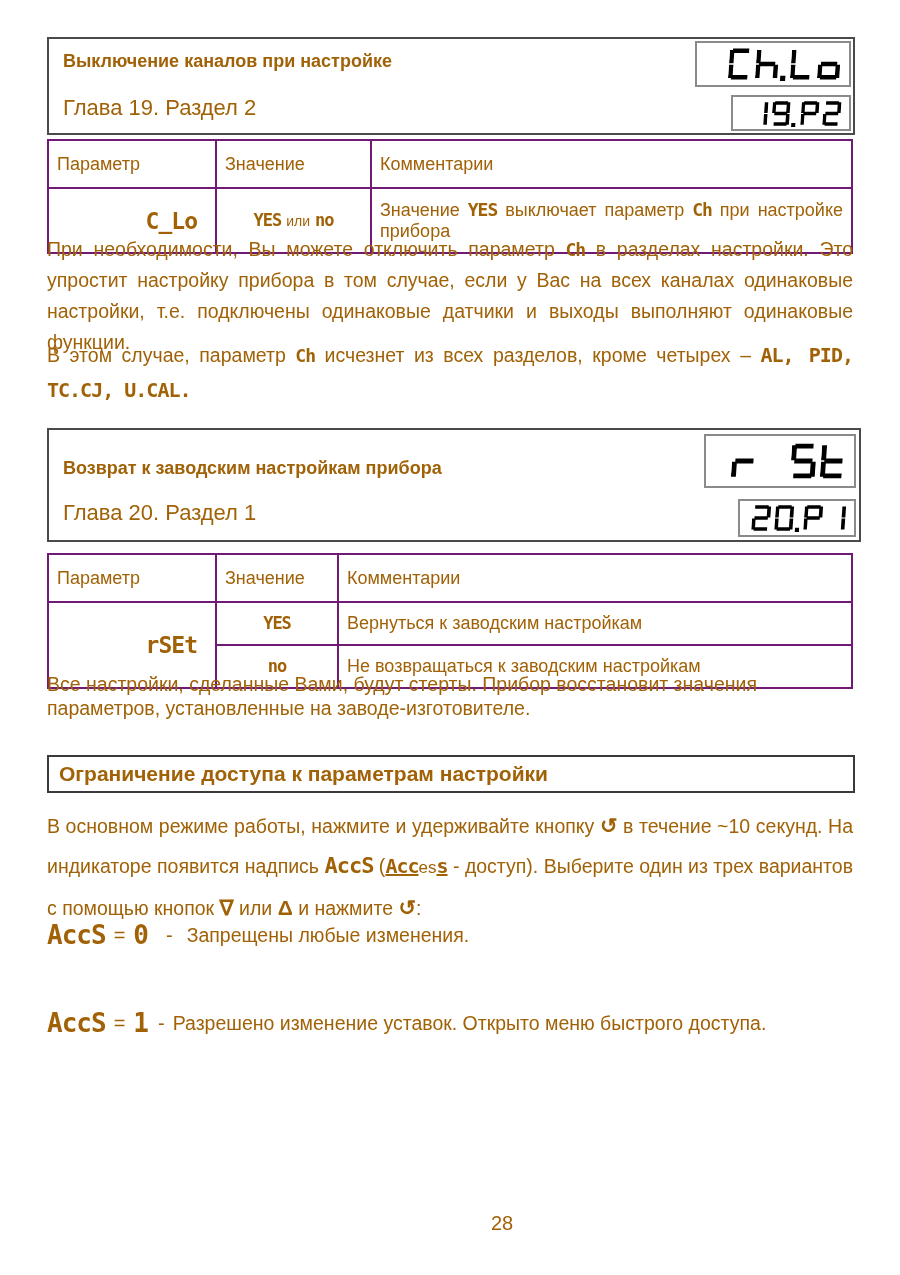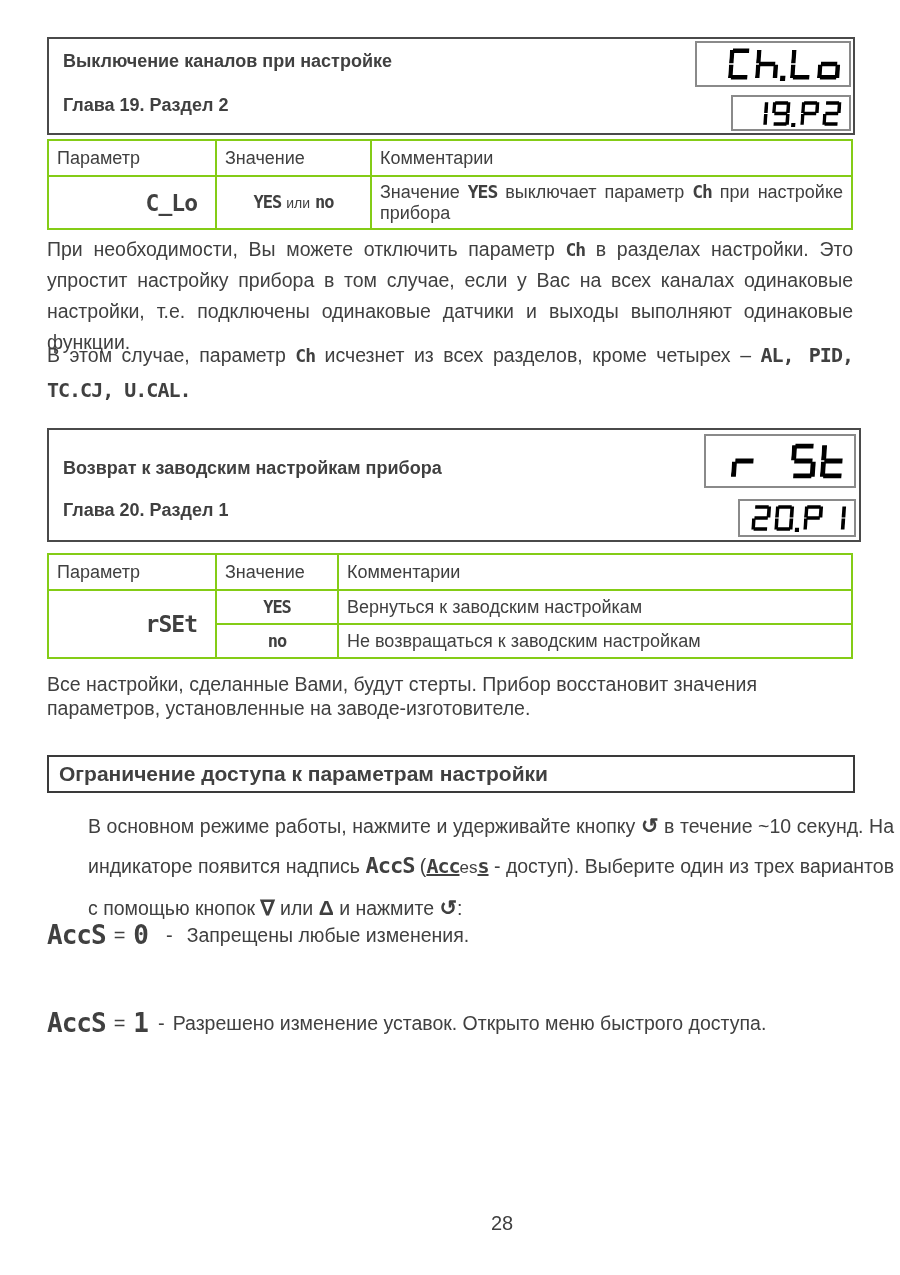--- a/index.html
+++ b/index.html
@@ -1,39 +1,39 @@
 <!DOCTYPE html>
 <html><head>
 <meta charset="utf-8">
 <style>
   html,body{margin:0;padding:0;background:#ffffff;}
   .page{
     position:relative;width:900px;height:1275px;background:#ffffff;
-    font-family:"Liberation Sans",sans-serif;color:#404040;overflow:hidden;
+    font-family:"Liberation Sans",sans-serif;color:#a16207;overflow:hidden;
   }
   
   .infobox{
     position:absolute;left:47px;width:804px;background:#fff;
     border:2px solid #4a4a4a;
   }
   .box-title{position:absolute;left:14px;font-weight:bold;font-size:18px;white-space:nowrap;}
-  .box-chapter{position:absolute;left:14px;font-weight:bold;font-size:18px;white-space:nowrap;}
+  .box-chapter{position:absolute;left:14px;font-weight:normal;font-size:22px;white-space:nowrap;}
   .led-main,.led-sub{
     position:absolute;background:#fff;border:2px solid #8a8a8a;
     display:flex;align-items:center;justify-content:flex-end;
     padding:2px 8px 2px 4px;box-sizing:border-box;
   }
   .sseg{display:inline-flex;align-items:center;transform:skewX(-4deg);}
   .sseg svg{display:inline-block;}
   
   .ptable{
     position:absolute;left:47px;width:806px;border-collapse:collapse;
     table-layout:fixed;background:#fff;border:2px solid #1a1a1a;
   }
-  .ptable td{border:2px solid #84cc16;padding:4px 8px;font-size:18px;vertical-align:middle;}
+  .ptable td{border:2px solid #701a75;padding:10px 8px;font-size:18px;vertical-align:middle;}
   .ptable tr.thead td{height:26px;font-size:18px;}
   .pcell{text-align:right;padding-right:18px !important;}
   .vcell{text-align:center;padding-right:8px !important;}
   .ccell{text-align:left;}
   .ccell.just{text-align:justify;}
   .lcd{font-family:"DejaVu Sans Mono",monospace;font-weight:bold;letter-spacing:-1px;}
   .lcd-param{font-size:23px;}
   .lcd-val{font-size:17px;}
   .lcd-inline{font-size:18px;}
   .or-word{font-size:14px;}
@@ -235,21 +235,21 @@
       <td class="vcell"><span class="lcd lcd-val">no</span></td>
       <td class="ccell">Не возвращаться к заводским настройкам</td>
     </tr>
   </tbody>
     </table>
 
   <div class="para" style="top:672px;line-height:24px;">Все настройки,  сделанные Вами, будут стерты. Прибор восстановит значения параметров, установленные на заводе-изготовителе.</div>
 
   <div class="section-header" style="top:755px;">Ограничение доступа к параметрам настройки</div>
 
-  <div class="para just" style="top:806px;line-height:40px;margin-left:41px;">
+  <div class="para just" style="top:806px;line-height:40px;">
     <span>В основном режиме работы, нажмите и удерживайте кнопку </span><span class="sym">↺</span><span> в течение ~10 секунд. На индикаторе появится надпись </span><span class="lcd accs-inline">AccS</span><span> (</span><span class="u-lcd">Acc</span><span class="mid-reg">es</span><span class="u-lcd">s</span><span> - доступ). Выберите один из трех вариантов с помощью кнопок </span><span class="sym">∇</span><span> или </span><span class="sym">Δ</span><span> и нажмите </span><span class="sym">↺</span><span>:</span>
   </div>
 
   <div class="opt" style="top:920px;">
     <span class="lcd optname">AccS</span><span class="opteq">=</span><span class="lcd optval">0</span><span class="optdash">-</span><span class="opttext">Запрещены любые изменения.</span>
   </div>
   <div class="opt" style="top:980px;margin-top:28px;">
     <span class="lcd optname">AccS</span><span class="opteq">=</span><span class="lcd optval">1</span><span class="optdash" style="margin:0 8px 0 10px;">-</span><span class="opttext">Разрешено изменение уставок. Открыто меню быстрого доступа.</span>
   </div>
 

